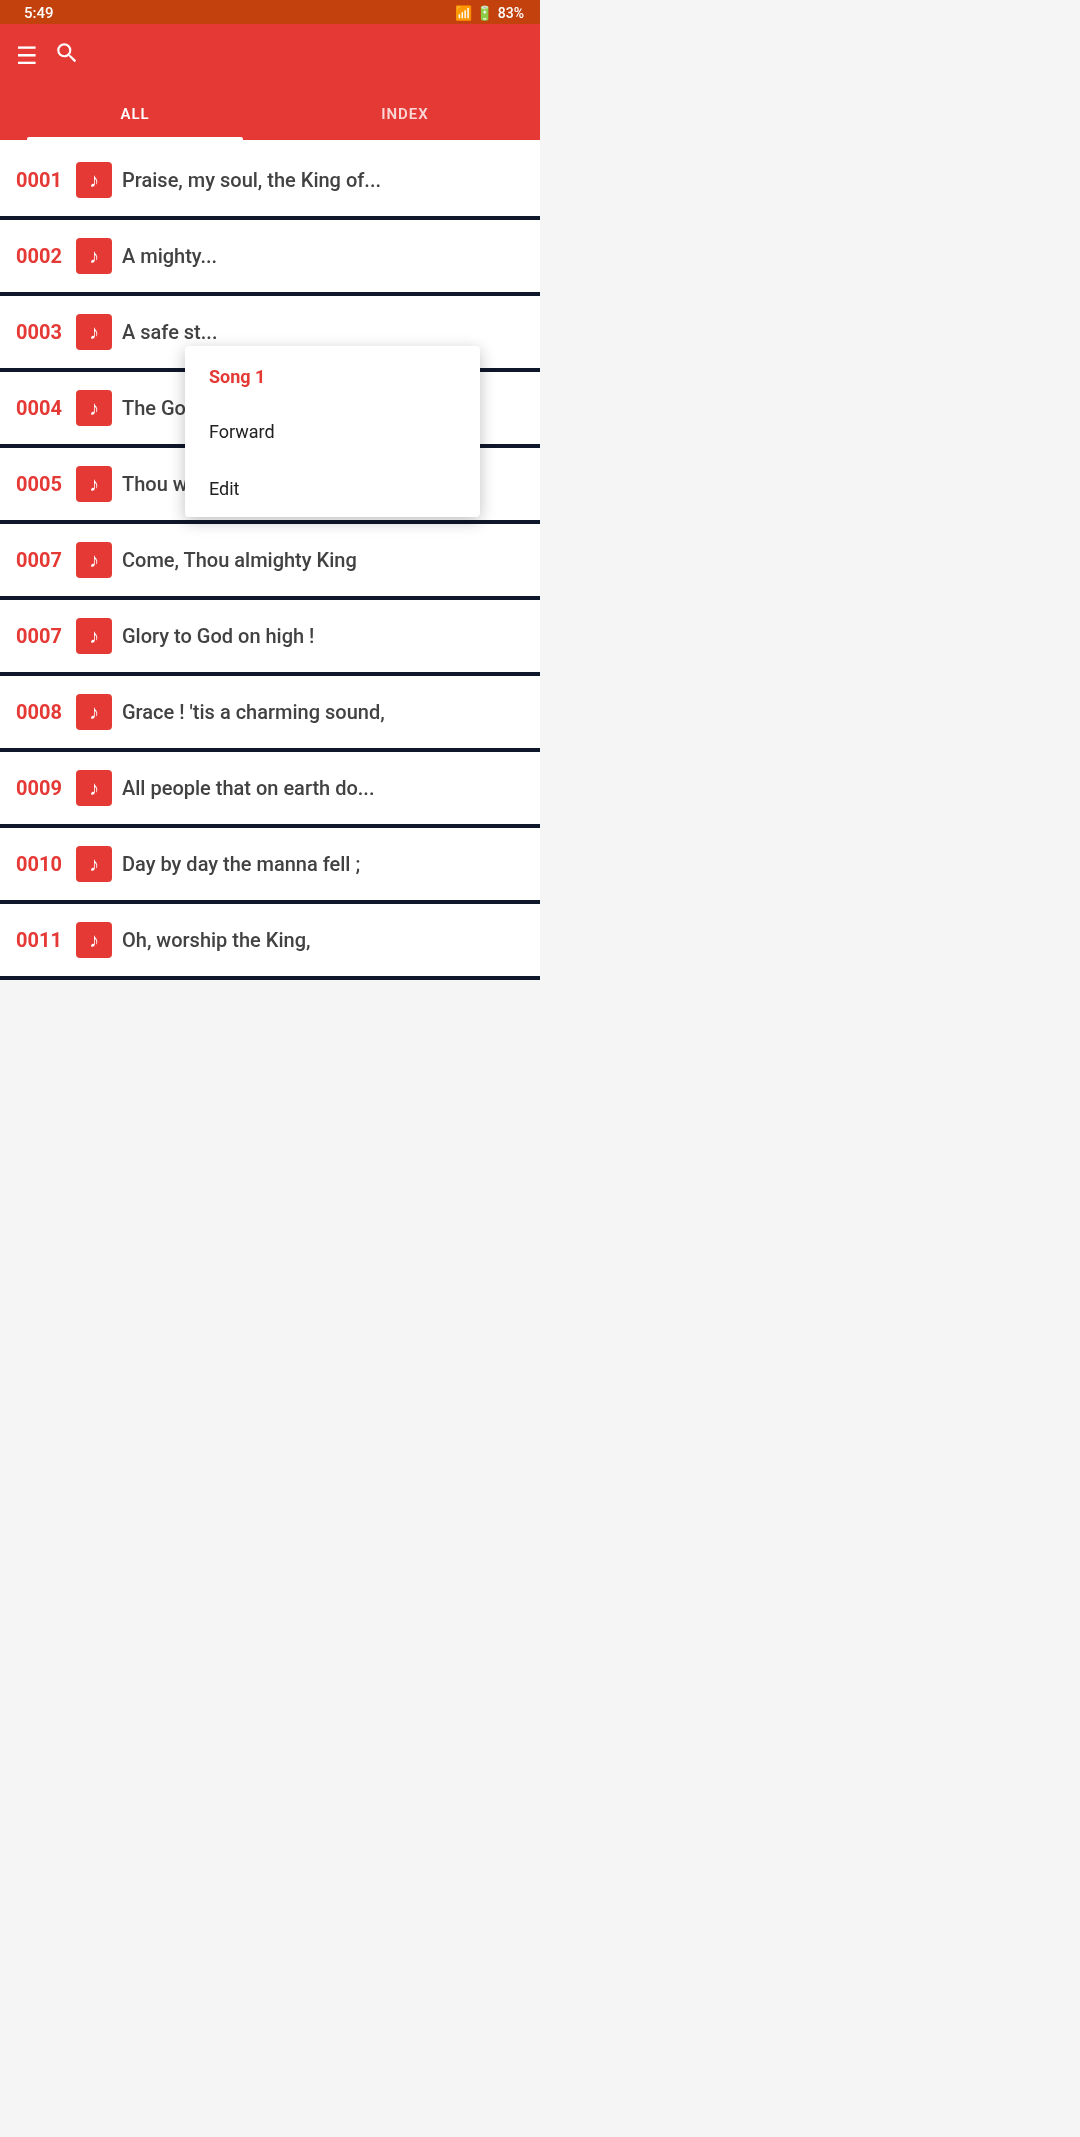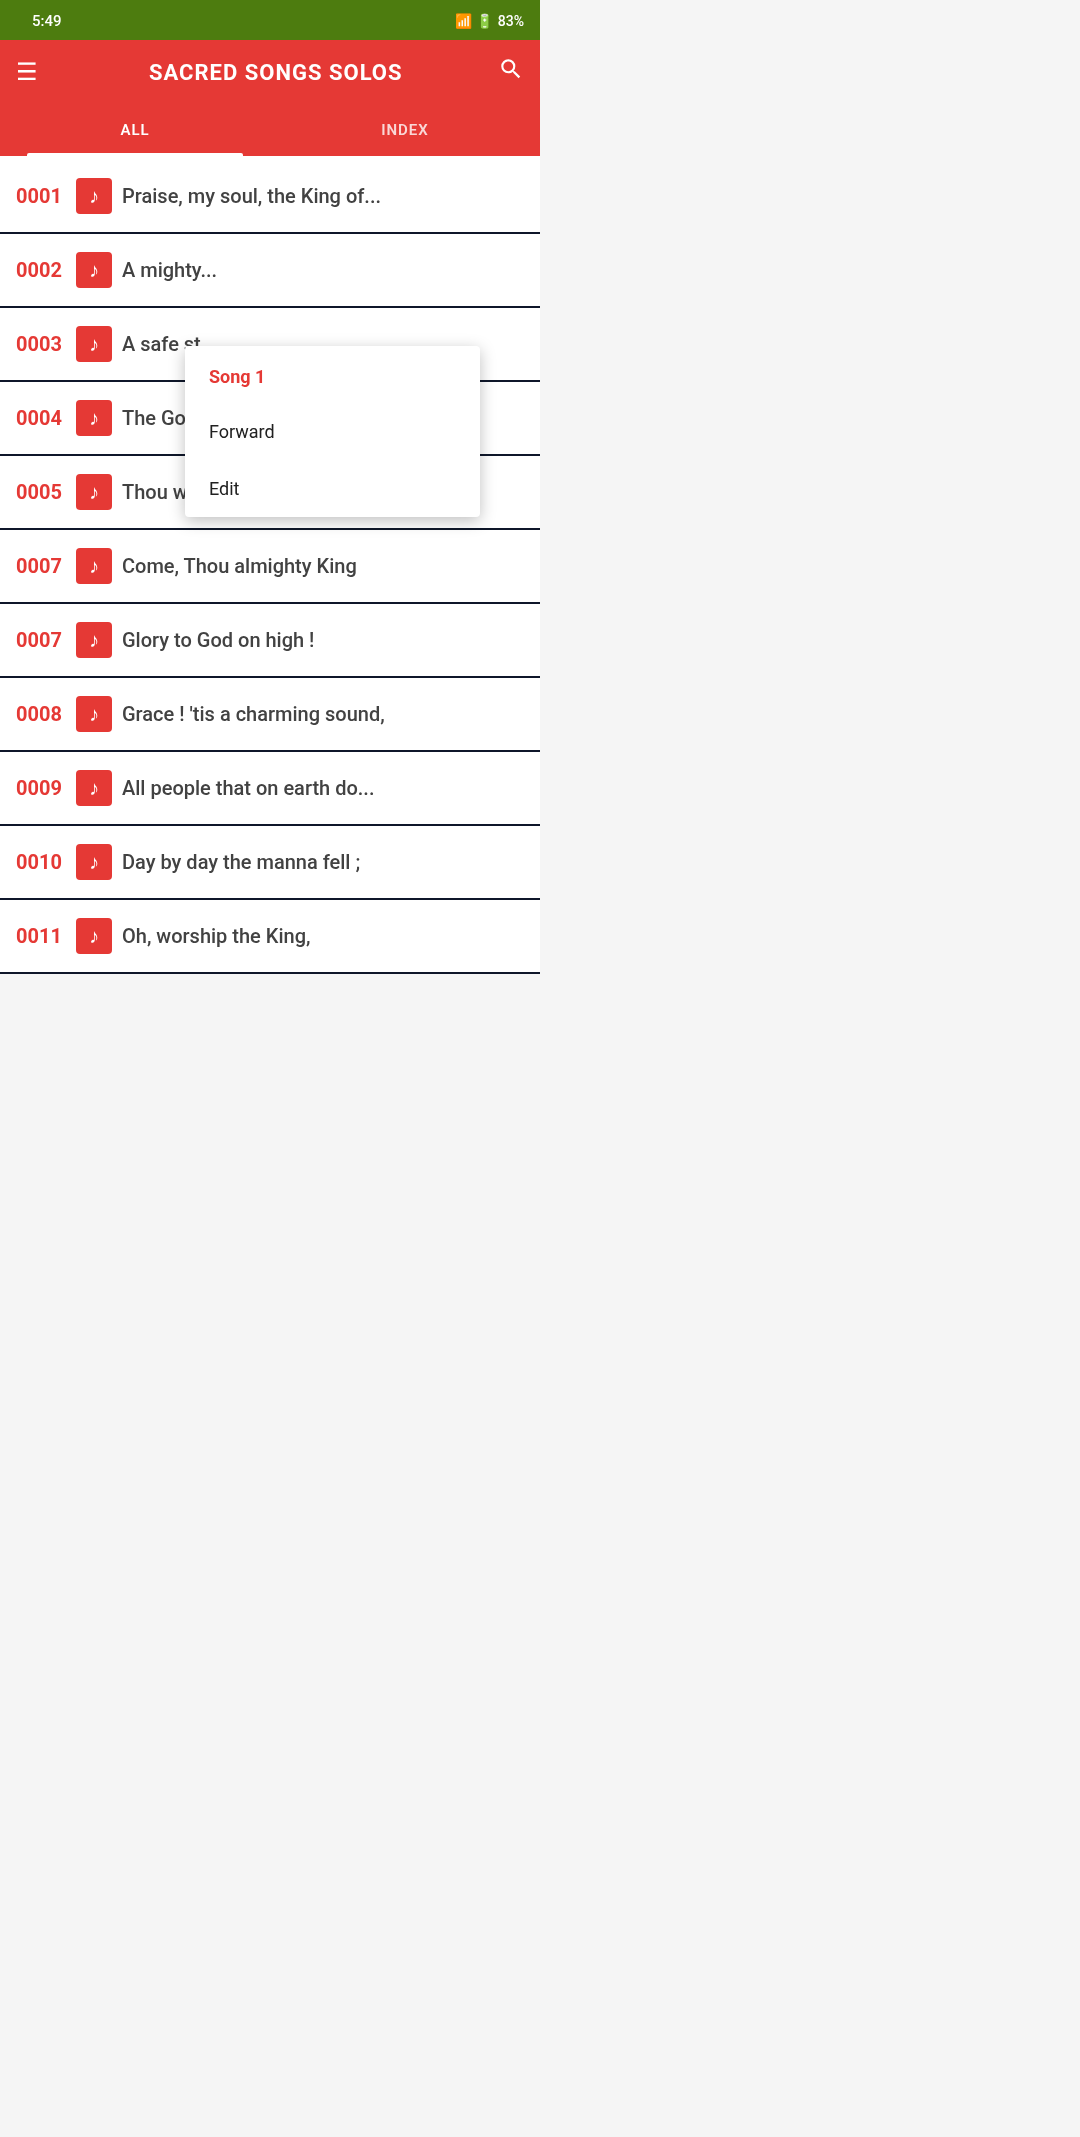--- a/index.html
+++ b/index.html
@@ -8,27 +8,27 @@
       width: 540px;
       min-height: 1068px;
       font-family: 'Roboto', Arial, sans-serif;
       background: #f5f5f5;
       position: relative;
       overflow-x: hidden;
     }
 
     
     .status-bar {
-      background: #4d7c0f;
+      background: #c2410c;
       color: white;
       display: flex;
       justify-content: space-between;
       align-items: center;
-      padding: 8px 16px 6px 32px;
-      height: 40px;
+      padding: 8px 16px 6px 24px;
+      height: 24px;
     }
     .status-time {
       font-size: 15px;
       font-weight: 500;
     }
     .status-icons {
       display: flex;
       align-items: center;
       gap: 4px;
       font-size: 14px;
@@ -96,21 +96,21 @@
 
     
     .song-list {
       background: white;
       padding-top: 4px;
     }
     .song-item {
       display: flex;
       align-items: center;
       padding: 18px 16px;
-      border-bottom: 2px solid #0f172a;
+      border-bottom: 4px solid #0f172a;
       cursor: pointer;
       position: relative;
     }
     .song-number {
       color: #e53935;
       font-size: 20px;
       font-weight: 700;
       min-width: 60px;
     }
     .song-icon {
@@ -180,21 +180,20 @@
   <span class="status-time">5:49</span>
   <div class="status-icons">
     <span>📶</span>
     <span>🔋</span>
     <span>83%</span>
   </div>
 </div>
 
 <div class="toolbar">
   <span class="toolbar-menu-icon">☰</span>
-  <span class="toolbar-title">SACRED SONGS SOLOS</span>
   <span class="toolbar-search-icon">
     <svg width="26" height="26" viewBox="0 0 24 24" fill="white">
       <path d="M15.5 14h-.79l-.28-.27A6.471 6.471 0 0 0 16 9.5 6.5 6.5 0 1 0 9.5 16c1.61 0 3.09-.59 4.23-1.57l.27.28v.79l5 4.99L20.49 19l-4.99-5zm-6 0C7.01 14 5 11.99 5 9.5S7.01 5 9.5 5 14 7.01 14 9.5 11.99 14 9.5 14z"></path>
     </svg>
   </span>
 </div>
 
 <div class="tabs">
   <div class="tab active">
     <span>ALL</span>

